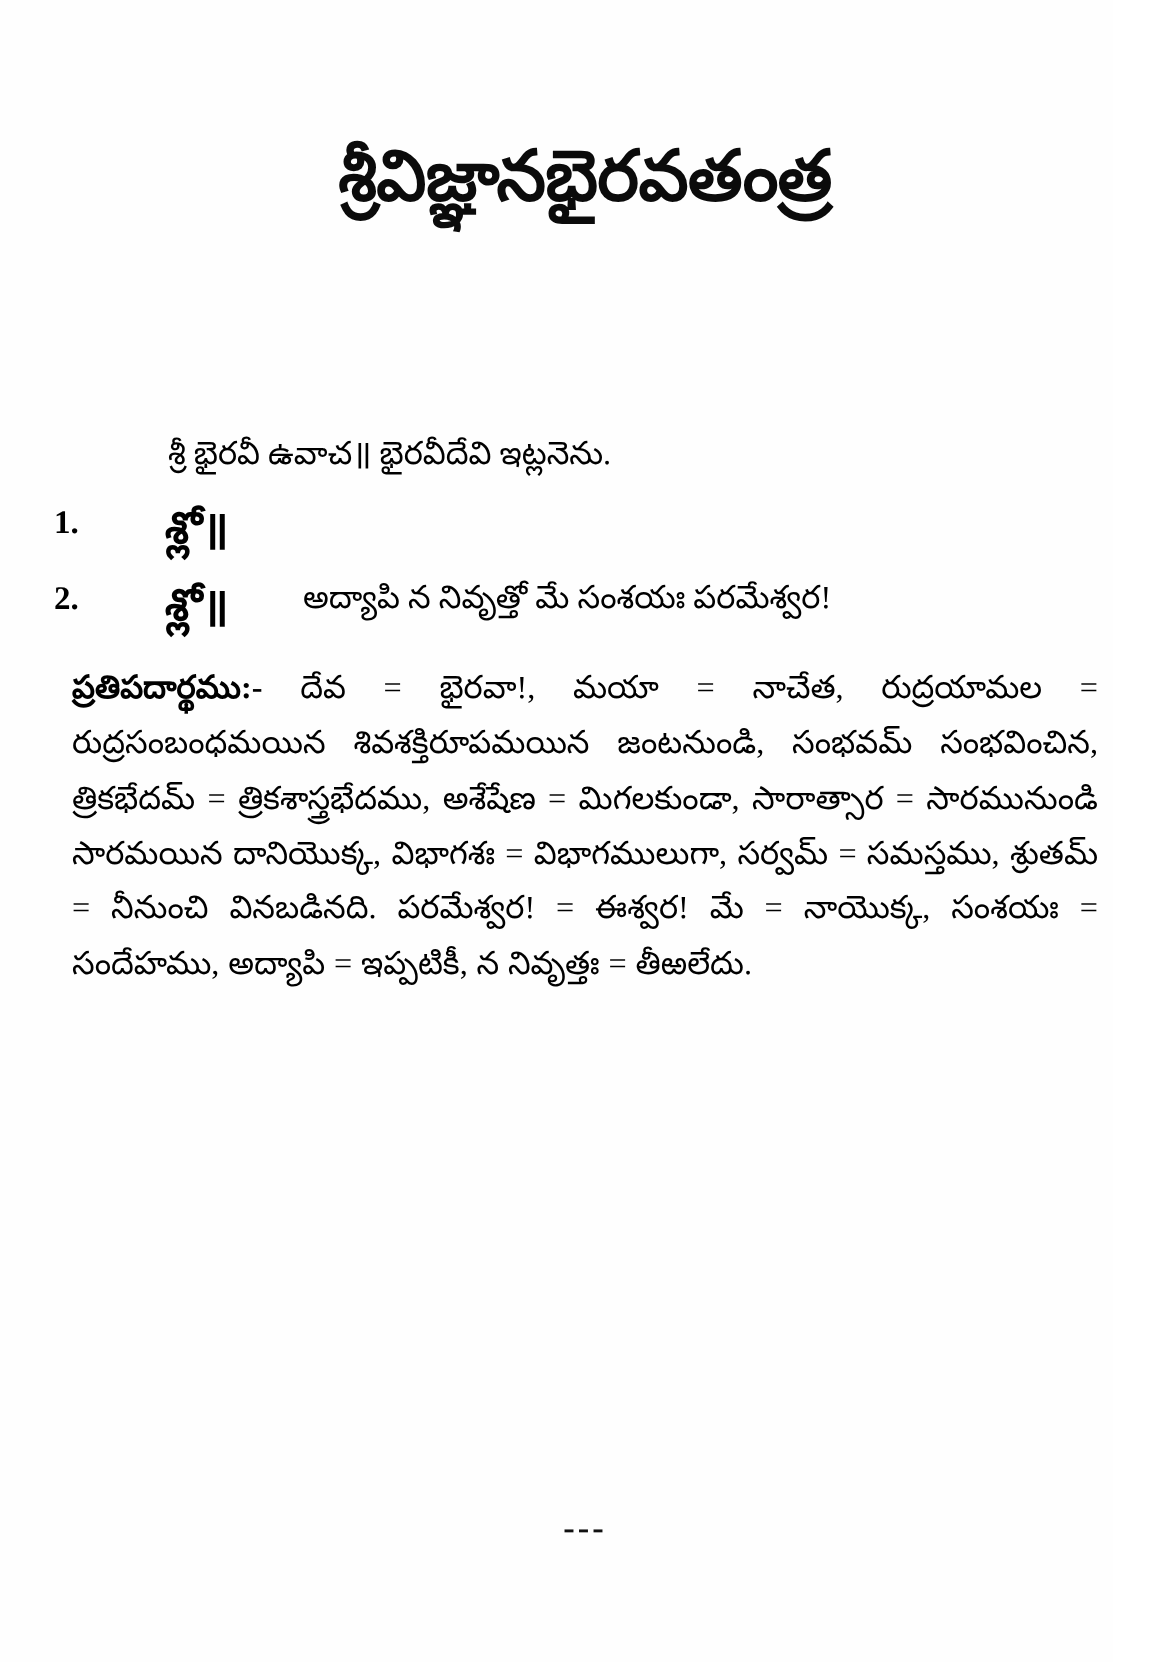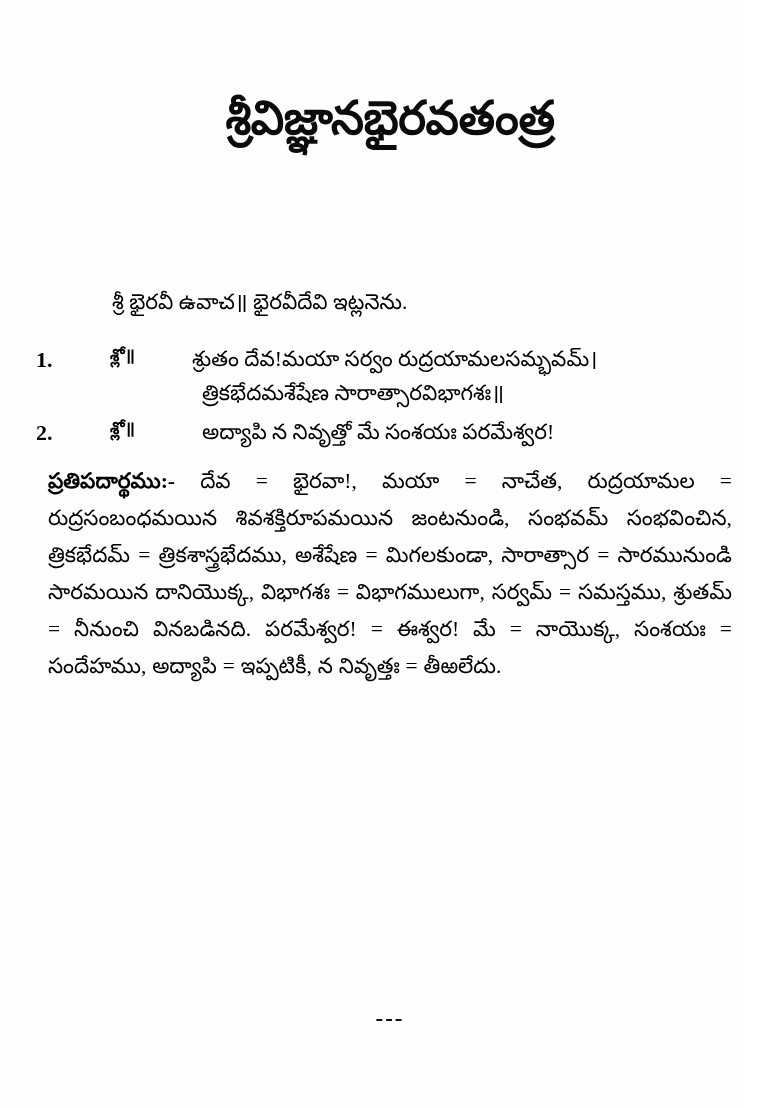--- a/index.html
+++ b/index.html
@@ -75,21 +75,21 @@
   .body-area {
     position: absolute;
     left: 32px;
     top: 288px;
     width: 716px;
   }
 
   .intro-line {
     font-size: 21.5px;
     line-height: 1.38;
-    margin: 0 0 24px 0;
+    margin: 0 0 12px 0;
     padding-left: 80px;
     white-space: nowrap;
   }
 
   .verse-block {
     margin: 0;
     padding: 0;
   }
   .verse {
     display: flex;
@@ -102,21 +102,21 @@
     font-size: 22px;
     font-weight: 700;
     font-family: "Liberation Serif", "DejaVu Serif", serif;
     line-height: 1.62;
     padding-left: 4px;
     box-sizing: border-box;
   }
   .verse-label {
     width: 82px;
     flex: 0 0 82px;
-    font-size: 17px;
+    font-size: 29px;
     font-weight: 700;
     line-height: 1.62;
   }
   .verse-lines {
     flex: 1 1 auto;
     font-size: 21.5px;
     line-height: 1.62;
   }
   .verse-lines .vline {
     display: block;
@@ -170,24 +170,20 @@
 
   <div class="body-area">
 
     <p class="intro-line">శ్రీ భైరవీ ఉవాచ॥ భైరవీదేవి ఇట్లనెను.</p>
 
     <div class="verse-block">
 
       <div class="verse">
         <div class="verse-num">1.</div>
         <div class="verse-label">శ్లో॥</div>
-        <div class="verse-lines">
-          <span class="vline">శ్రుతం దేవ!మయా సర్వం రుద్రయామలసమ్భవమ్।</span>
-          <span class="vline">త్రికభేదమశేషేణ సారాత్సారవిభాగశః॥</span>
-        </div>
       </div>
 
       <div class="verse compact">
         <div class="verse-num">2.</div>
         <div class="verse-label">శ్లో॥</div>
         <div class="verse-lines">
           <span class="vline">అద్యాపి న నివృత్తో మే సంశయః పరమేశ్వర!</span>
         </div>
       </div>
 

